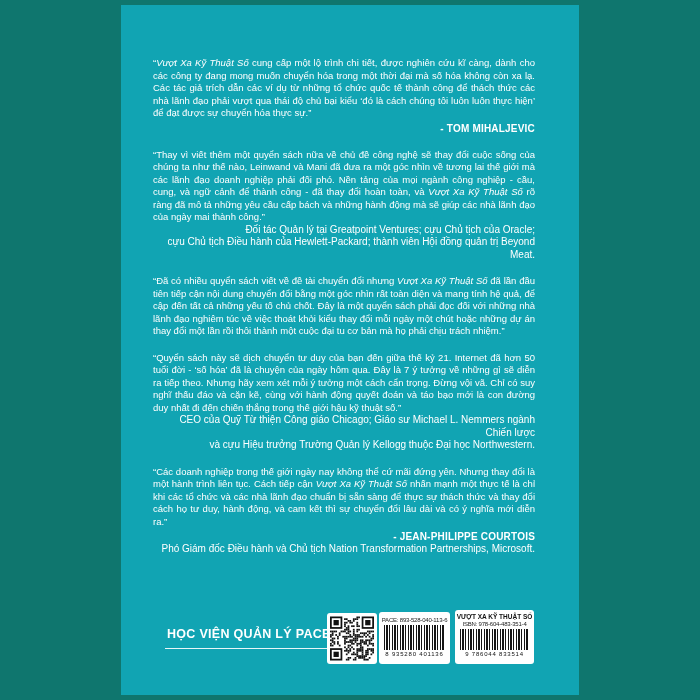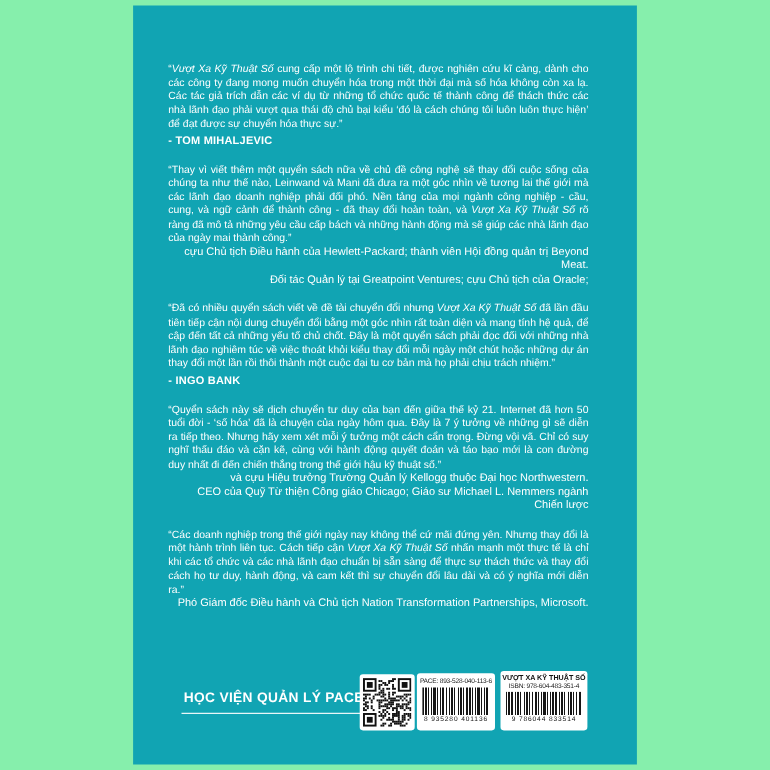--- a/index.html
+++ b/index.html
@@ -1,24 +1,24 @@
 <!DOCTYPE html>
 <html><head>
 <meta charset="utf-8">
 <style>
   html,body{margin:0;padding:0;}
-  .page{position:relative;width:700px;height:700px;background:#86efac;overflow:hidden;
+  .page{position:relative;width:700px;height:700px;background:#0f766e;overflow:hidden;
         font-family:"Liberation Sans",sans-serif;}
   .cover{position:absolute;left:121px;top:5px;width:458px;height:690px;
          background:#11a4b3;color:#ffffff;}
   .quotes{position:absolute;left:32px;right:44px;top:52px;
           display:flex;flex-direction:column;gap:14px;}
   .quote-text{margin:0;font-size:9.5px;line-height:12.5px;text-align:justify;}
   .quote-text em{font-style:italic;}
-  .quote-attr{font-size:10px;line-height:13px;font-weight:700;
+  .quote-attr{font-size:10px;line-height:13px;font-weight:700;text-align:right;
               margin-top:2px;letter-spacing:.2px;}
   .quote-role{font-size:10px;line-height:12.5px;text-align:right;}
   .publisher{position:absolute;left:44px;top:622px;text-align:center;
              padding:0 2px 7px 2px;border-bottom:1px solid rgba(255,255,255,.9);}
   .pub-vi{font-size:12.5px;font-weight:700;letter-spacing:.3px;}
   .pub-en{font-size:10.5px;margin-top:1px;opacity:.95;}
   .qr-box{position:absolute;left:206px;top:608px;width:50px;height:51px;
           background:#ffffff;border-radius:3px;padding:3px;box-sizing:border-box;}
   .qr-box svg{width:100%;height:100%;display:block;}
   .bc{position:absolute;background:#ffffff;border-radius:3px;box-sizing:border-box;
@@ -40,34 +40,34 @@
 <div class="page">
   <div class="cover">
 
     <div class="quotes" id="quotes">
         <div>
           <p class="quote-text"><span>“</span><em>Vượt Xa Kỹ Thuật Số</em><span> cung cấp một lộ trình chi tiết, được nghiên cứu kĩ càng, dành cho các công ty đang mong muốn chuyển hóa trong một thời đại mà số hóa không còn xa lạ. Các tác giả trích dẫn các ví dụ từ những tổ chức quốc tế thành công để thách thức các nhà lãnh đạo phải vượt qua thái độ chủ bại kiểu ‘đó là cách chúng tôi luôn luôn thực hiện’ để đạt được sự chuyển hóa thực sự.”</span></p>
           <div class="quote-attr">- TOM MIHALJEVIC</div>
         </div>
         <div>
           <p class="quote-text"><span>“Thay vì viết thêm một quyển sách nữa về chủ đề công nghệ sẽ thay đổi cuộc sống của chúng ta như thế nào, Leinwand và Mani đã đưa ra một góc nhìn về tương lai thế giới mà các lãnh đạo doanh nghiệp phải đối phó. Nền tảng của mọi ngành công nghiệp - cầu, cung, và ngữ cảnh để thành công - đã thay đổi hoàn toàn, và </span><em>Vượt Xa Kỹ Thuật Số</em><span> rõ ràng đã mô tả những yêu cầu cấp bách và những hành động mà sẽ giúp các nhà lãnh đạo của ngày mai thành công.”</span></p>
+          <div class="quote-role">Đối tác Quản lý tại Greatpoint Ventures; cựu Chủ tịch của Oracle;</div>
           <div class="quote-role">cựu Chủ tịch Điều hành của Hewlett-Packard; thành viên Hội đồng quản trị Beyond Meat.</div>
-          <div class="quote-role">Đối tác Quản lý tại Greatpoint Ventures; cựu Chủ tịch của Oracle;</div>
         </div>
         <div>
           <p class="quote-text"><span>“Đã có nhiều quyển sách viết về đề tài chuyển đổi nhưng </span><em>Vượt Xa Kỹ Thuật Số</em><span> đã lần đầu tiên tiếp cận nội dung chuyển đổi bằng một góc nhìn rất toàn diện và mang tính hệ quả, để cập đến tất cả những yếu tố chủ chốt. Đây là một quyển sách phải đọc đối với những nhà lãnh đạo nghiêm túc về việc thoát khỏi kiểu thay đổi mỗi ngày một chút hoặc những dự án thay đổi một lần rồi thôi thành một cuộc đại tu cơ bản mà họ phải chịu trách nhiệm.”</span></p>
-          <div class="quote-attr">- INGO BANK</div>
         </div>
         <div>
           <p class="quote-text"><span>“Quyển sách này sẽ dịch chuyển tư duy của bạn đến giữa thế kỷ 21. Internet đã hơn 50 tuổi đời - ‘số hóa’ đã là chuyện của ngày hôm qua. Đây là 7 ý tưởng về những gì sẽ diễn ra tiếp theo. Nhưng hãy xem xét mỗi ý tưởng một cách cẩn trọng. Đừng vội vã. Chỉ có suy nghĩ thấu đáo và cặn kẽ, cùng với hành động quyết đoán và táo bạo mới là con đường duy nhất đi đến chiến thắng trong thế giới hậu kỹ thuật số.”</span></p>
+          <div class="quote-role">CEO của Quỹ Từ thiện Công giáo Chicago; Giáo sư Michael L. Nemmers ngành Chiến lược</div>
           <div class="quote-role">và cựu Hiệu trưởng Trường Quản lý Kellogg thuộc Đại học Northwestern.</div>
-          <div class="quote-role">CEO của Quỹ Từ thiện Công giáo Chicago; Giáo sư Michael L. Nemmers ngành Chiến lược</div>
         </div>
         <div>
           <p class="quote-text"><span>“Các doanh nghiệp trong thế giới ngày nay không thể cứ mãi đứng yên. Nhưng thay đổi là một hành trình liên tục. Cách tiếp cận </span><em>Vượt Xa Kỹ Thuật Số</em><span> nhấn mạnh một thực tế là chỉ khi các tổ chức và các nhà lãnh đạo chuẩn bị sẵn sàng để thực sự thách thức và thay đổi cách họ tư duy, hành động, và cam kết thì sự chuyển đổi lâu dài và có ý nghĩa mới diễn ra.”</span></p>
+          <div class="quote-attr">- JEAN-PHILIPPE COURTOIS</div>
           <div class="quote-role">Phó Giám đốc Điều hành và Chủ tịch Nation Transformation Partnerships, Microsoft.</div>
         </div>
       </div>
 
     <div class="publisher">
       <div class="pub-vi">HỌC VIỆN QUẢN LÝ PACE</div>
     </div>
 
     <div class="qr-box">
       <svg id="qr" viewBox="0 0 25 25" xmlns="http://www.w3.org/2000/svg">

